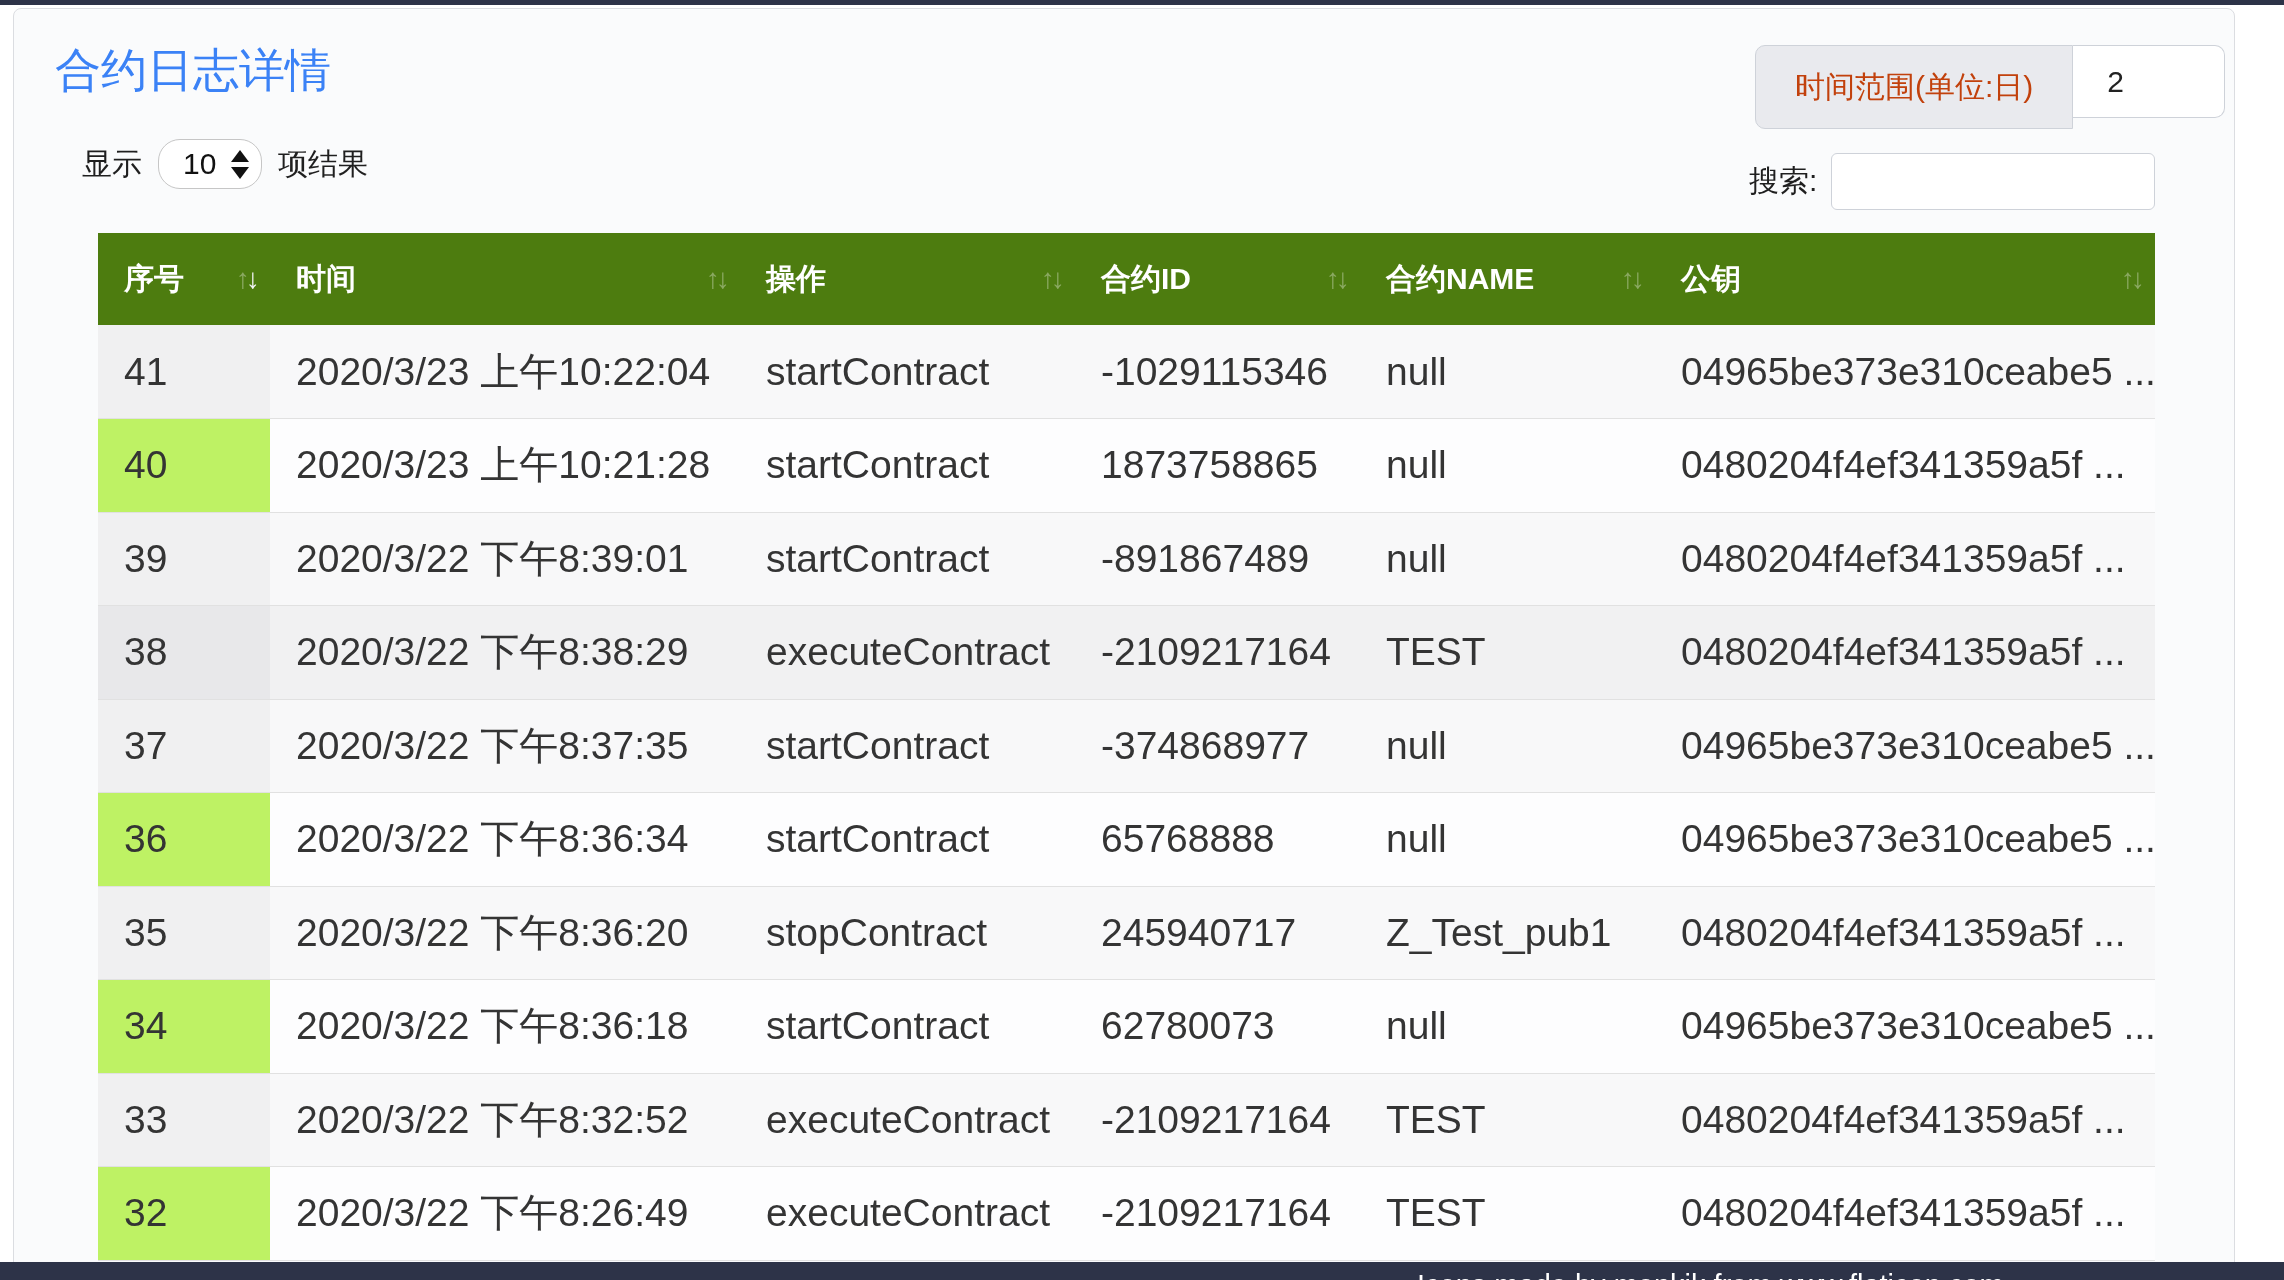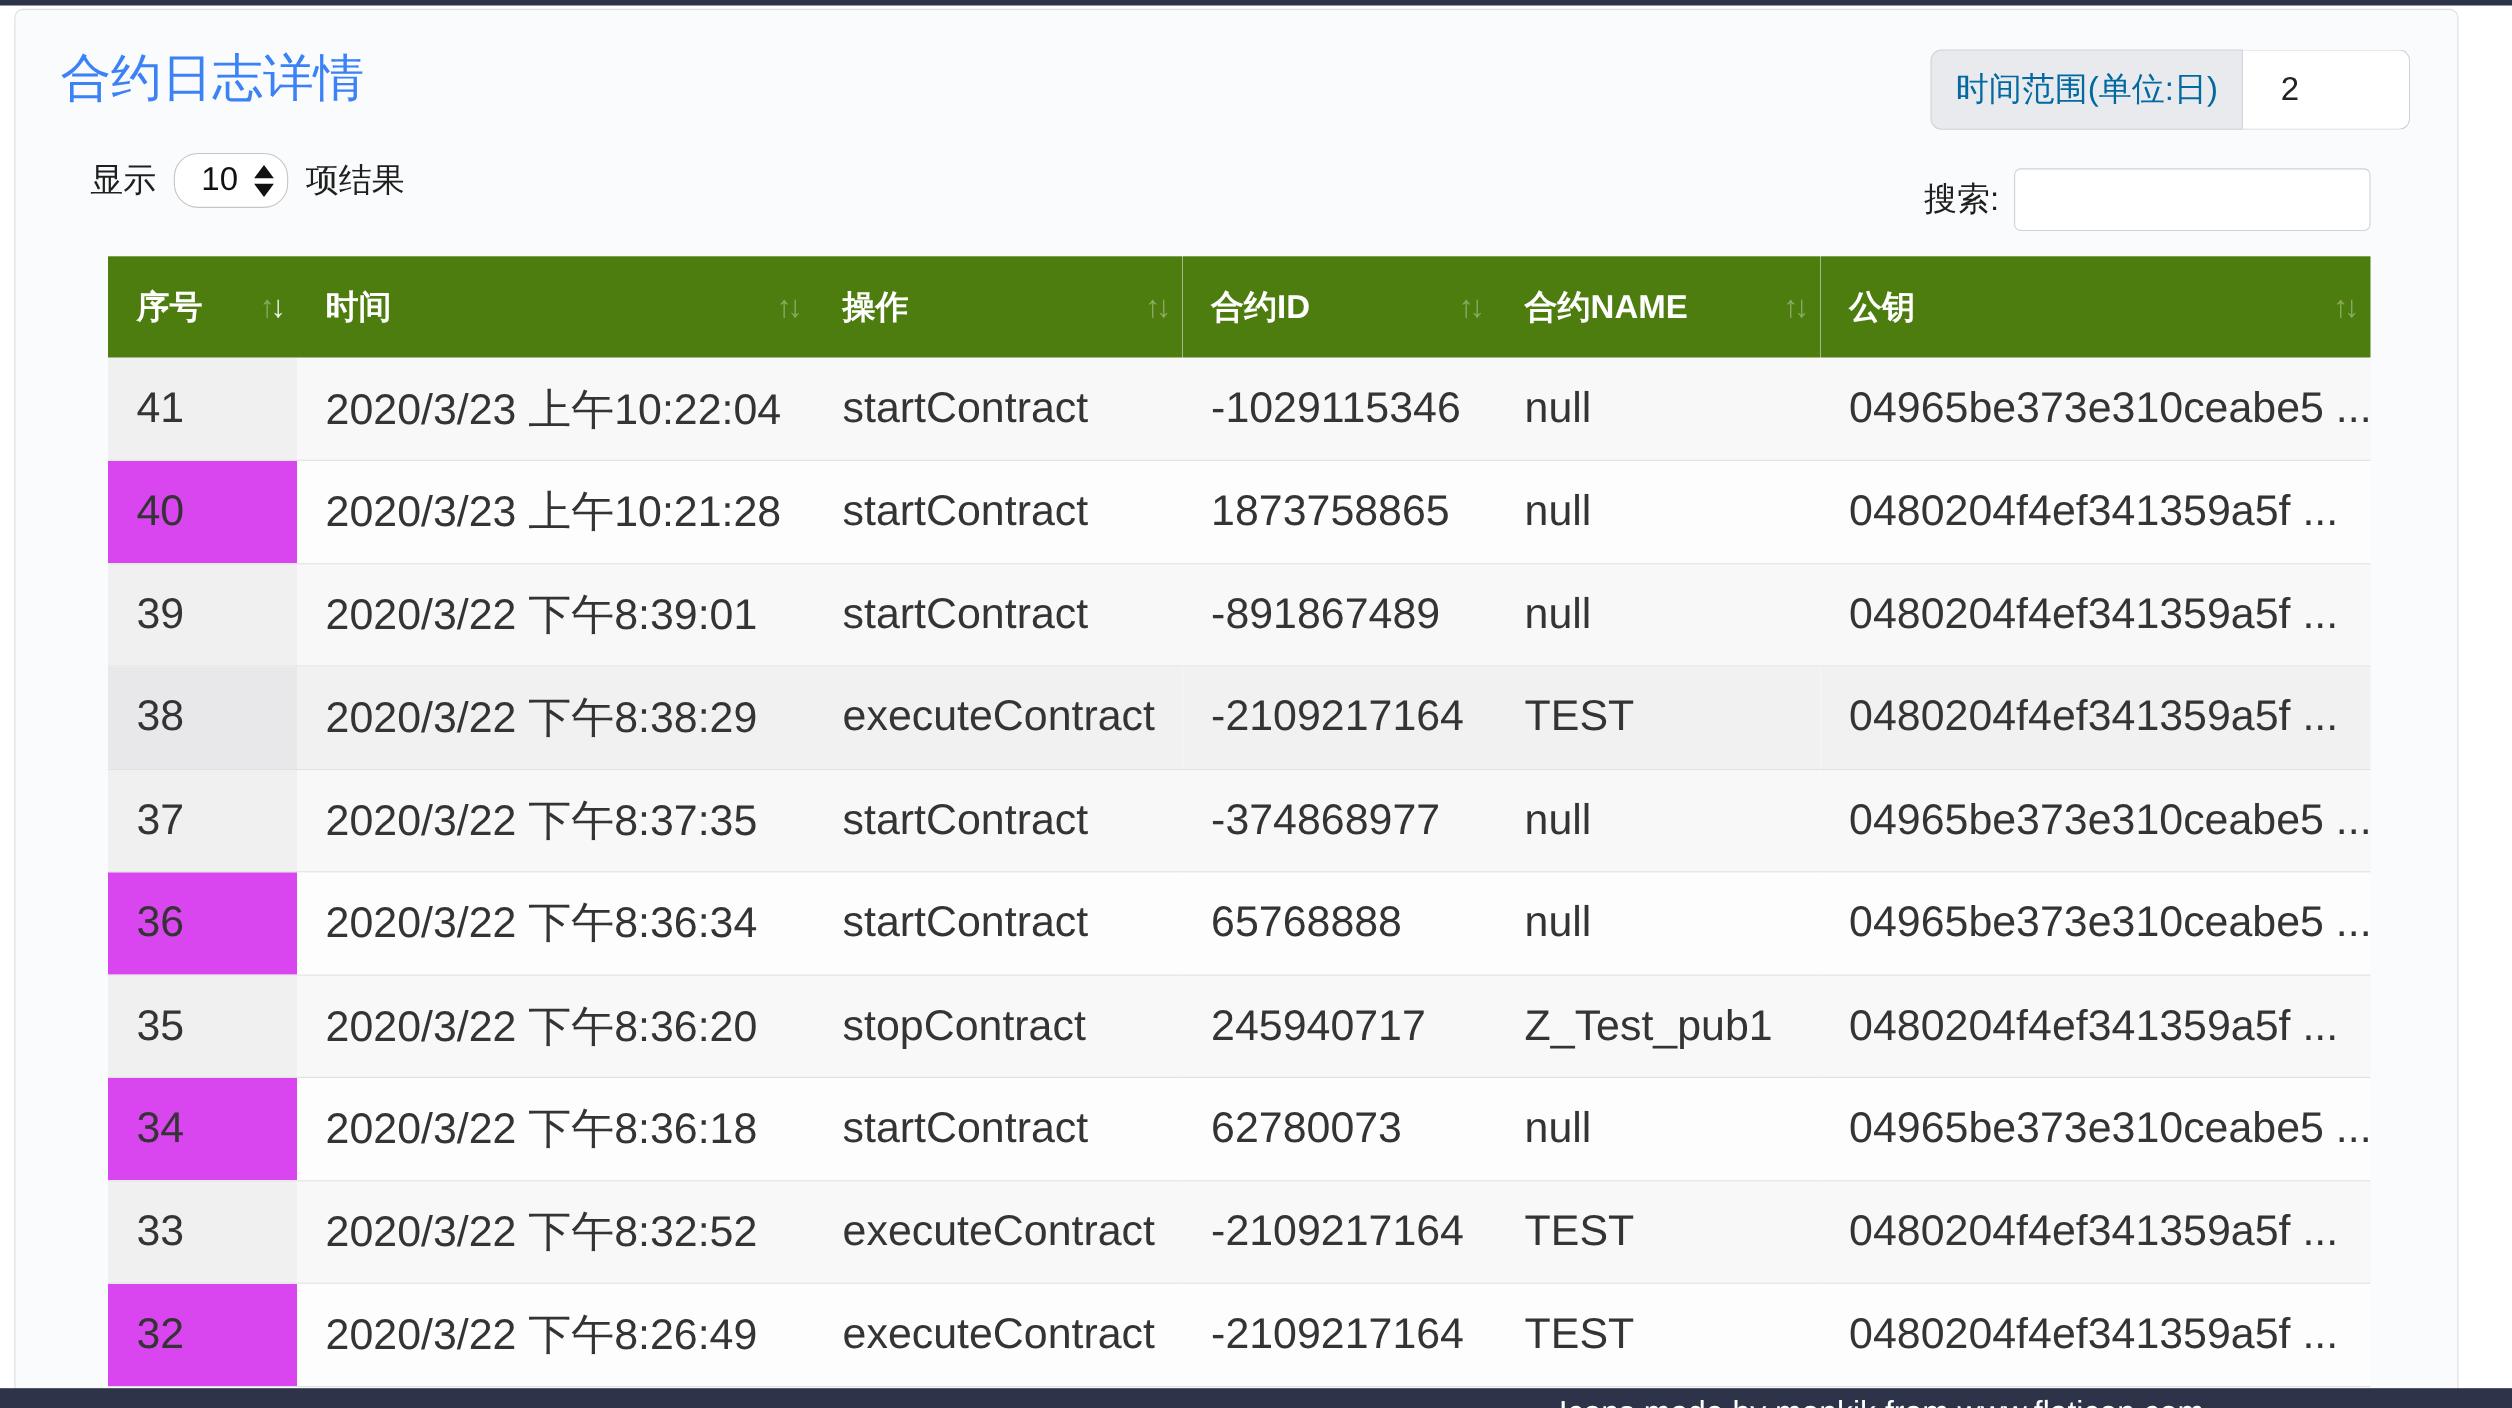--- a/index.html
+++ b/index.html
@@ -22,26 +22,26 @@
   .page-title {
     position: absolute; left: 55px; top: 40px;
     font-size: 46px; color: #3b82f6; font-weight: 400;
   }
   
   .time-group {
     position: absolute; left: 1755px; top: 45px; height: 73px;
     display: flex;
   }
   .time-pill {
-    height: 73px; padding: 0 22px;
+    height: 84px; padding: 0 39px;
     background: #e9eaee;
     border: 1px solid #ced2d9;
     border-radius: 10px 0 0 10px;
     display: flex; align-items: center;
-    font-size: 30px; color: #0369a1;
+    font-size: 30px; color: #c2410c;
   }
   .time-input {
     width: 152px; height: 73px;
     border: 1px solid #ced2d9; border-left: none;
     border-radius: 0 10px 10px 0;
     background: #ffffff;
     font-size: 30px; color: #222;
     padding-left: 34px;
     font-family: inherit;
     outline: none;
@@ -119,21 +119,21 @@
     font-size: 39px; color: #343434;
     padding: 0 26px;
     border-bottom: 1px solid #e1e1e1;
     vertical-align: middle;
     background: #fdfdfe;
     overflow: hidden; white-space: nowrap;
   }
   .log-table tr.odd td { background: #f8f8f9; }
   .log-table tr.odd td.sorting_1 { background: #f0f0f1; }
   .log-table tr.even td { background: #fdfdfe; }
-  .log-table tr.even td.sorting_1 { background: #d946ef; }
+  .log-table tr.even td.sorting_1 { background: #bef264; }
   .log-table tr.hovered td { background: #f1f1f2; }
   .log-table tr.hovered td.sorting_1 { background: #e8e8ea; }
   
   .footer {
     position: absolute; left: 0; top: 1262px; width: 2284px; height: 60px;
     background: #2d3348; z-index: 5;
   }
   .footer .credit {
     position: absolute; left: 1417px; top: 7px;
     color: #ffffff; font-size: 29px;

